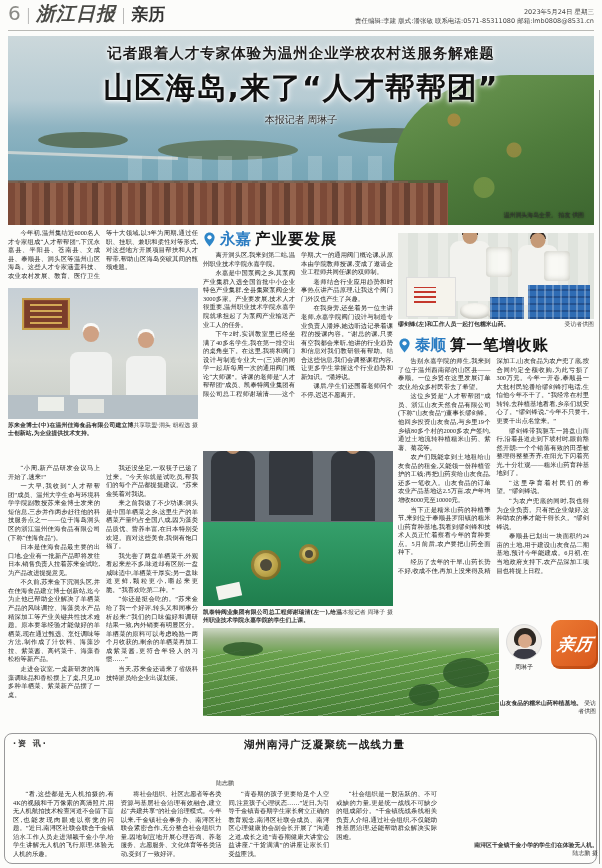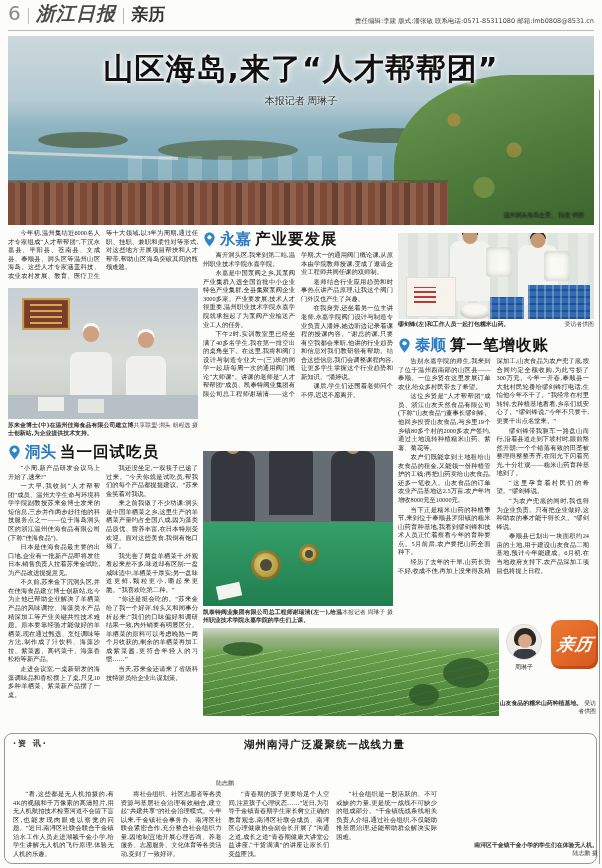--- a/index.html
+++ b/index.html
@@ -142,36 +142,38 @@
 
   <div class="masthead">
     <div class="mh-left">
       <span class="mh-page">6</span>
       <span class="mh-sep">|</span>
       <span class="mh-brand">浙江日报</span>
       <span class="mh-sep">|</span>
       <span class="mh-section">亲历</span>
     </div>
     <div class="mh-right">
+      <div>2023年5月24日 星期三</div>
       <div>责任编辑:李建 版式:潘张敏 联系电话:0571-85311080 邮箱:lmb0808@8531.cn</div>
     </div>
   </div>
 
   <div class="photo lead-photo">
     <div class="island i1"></div>
     <div class="island i2"></div>
     <div class="island i3"></div>
     <div class="bridge"></div>
     <div class="sea-glint"></div>
     <div class="right-hill"></div>
     <div class="city-strip2"></div>
     <div class="city-strip"></div>
     <div class="lead-caption caption" style="font-weight:normal">温州洞头海岛全景。 拍友 供图</div>
   </div>
   <div class="headline-block">
+    <div class="kicker">记者跟着人才专家体验为温州企业学校农村送服务解难题</div>
     <div class="headline">山区海岛,来了“人才帮帮团”</div>
     <div class="lead-byline">本报记者 周琳子</div>
   </div>
 
   <div class="body-text two-col" style="position:absolute;left:8px;top:229px;width:190px;height:56px;">
       <p>今年初,温州集结近6000名人才专家组成“人才帮帮团”,下沉永嘉县、平阳县、苍南县、文成县、泰顺县、洞头区等温州山区海岛。这些人才专家涵盖科技、农业农村发展、教育、医疗卫生等十大领域,以3年为周期,通过任职、挂职、兼职和柔性对等形式,对这些地方开展项目帮扶和人才帮带,帮助山区海岛突破其间的瓶颈难题。</p>
     </div>
 
   <div class="photo lab">
     <div class="plaque"></div>
@@ -184,28 +186,20 @@
       <div class="cap"></div>
         <div class="head"></div>
         <div class="coat"></div>
     </div>
     <div class="lab-table"></div>
     <div class="lab-box"></div>
   </div>
   <div class="caption" style="position:absolute;left:8px;top:422px;width:190px;">
     <span class="credit">共享联盟·洞头 胡程选 摄</span>
     <span>苏来金博士(中)在温州佳海食品有限公司建立博士创新站,为企业提供技术支持。</span>
-  </div>
-  <div class="sec-head" style="left:8px;top:442px;">
-    <svg class="pin" viewBox="0 0 24 28">
-      <path d="M12 1C6.5 1 2.5 5 2.5 10.2 2.5 16.8 12 27 12 27s9.5-10.2 9.5-16.8C21.5 5 17.5 1 12 1z" fill="#2e86c8"></path>
-      <circle cx="12" cy="10" r="4" fill="#fff"></circle>
-    </svg>
-    <span class="sec-place">洞头</span>
-    <span class="sec-title">当一回试吃员</span>
   </div>
   <div class="body-text two-col" style="position:absolute;left:8px;top:464px;width:190px;height:264px;">
       <p>“小周,新产品研发会议马上开始了,速来!”</p>
       <p>一大早,我收到“人才帮帮团”成员、温州大学生命与环境科学学院副教授苏来金博士发来的短信息,三步并作两步赶往他的科技服务点之一——位于海岛洞头区的浙江温州佳海食品有限公司(下称“佳海食品”)。</p>
       <p>日本是佳海食品最主要的出口地,企业有一批新产品即将发往日本,销售负责人拉着苏来金试吃,为产品改进提提意见。</p>
       <p>不久前,苏来金下沉洞头区,并在佳海食品建立博士创新站,迄今为止他已帮助企业解决了羊栖菜产品的风味调控、海藻类水产品精深加工等产业关键共性技术难题。原本要靠经验才能做好的羊栖菜,现在通过甄选、烹饪调味等方法,制作成了汁饮料、海藻沙拉、紫菜酱、高钙菜干、海藻香松粉等新产品。</p>
       <p>走进会议室,一桌新研发的海藻调味品和香松摆上了桌,只见10多种羊栖菜、紫菜新产品摆了一桌。</p>
       <p>我还没坐定,一双筷子已递了过来。“今天你就是试吃员,帮我们的每个产品都提提建议。”苏来金笑着对我说。</p>
       <p>来之前我做了不少功课:洞头是中国羊栖菜之乡,这里生产的羊栖菜产量约占全国八成,因为藻类品质优、营养丰富,在日本特别受欢迎。面对这些美食,我倒有饱口福了。</p>
       <p>我先尝了两盘羊栖菜干,外观看起来差不多,味道却有区别:一盘咸味适中,羊栖菜干厚实;另一盘味道更鲜,颗粒更小,嚼起来更脆。“我喜欢吃第二种。”</p>

